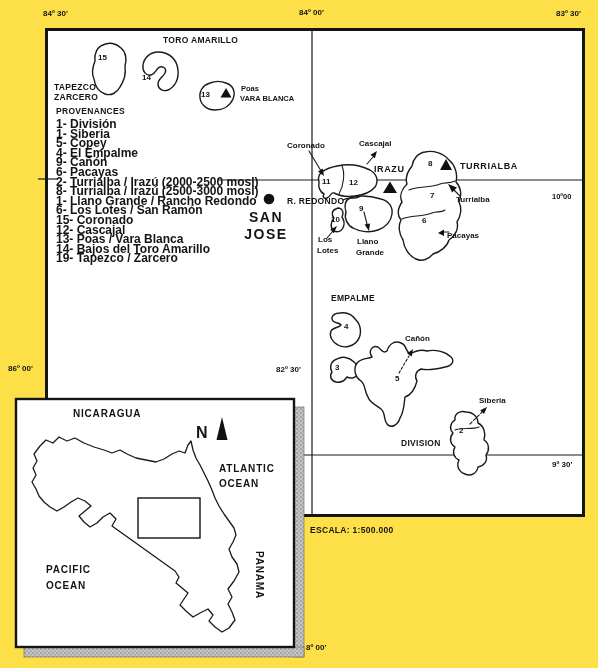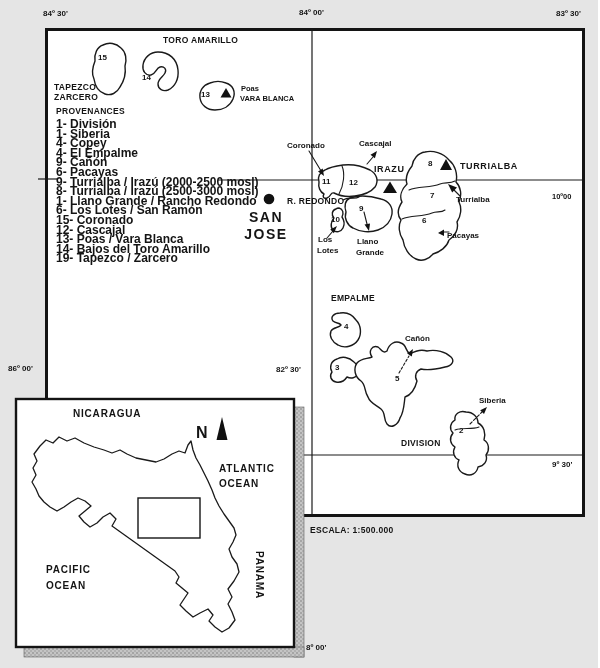--- a/index.html
+++ b/index.html
@@ -1,16 +1,16 @@
 <!DOCTYPE html>
 <html><head>
 <meta charset="utf-8">
 <style>
   html,body{margin:0;padding:0;background:#ffffff;}
-  #canvas{position:relative;width:598px;height:668px;background:#e5e5e5;overflow:hidden;
+  #canvas{position:relative;width:598px;height:668px;background:#fde047;overflow:hidden;
           font-family:"Liberation Sans",sans-serif;}
   svg{position:absolute;left:0;top:0;}
   svg text{font-family:"Liberation Sans",sans-serif;font-weight:700;fill:#141414;}
   .t75{font-size:7.5px;}
   .t8{font-size:8px;}
   .t85{font-size:8.5px;letter-spacing:.3px;}
   .t9{font-size:9px;letter-spacing:.6px;}
   .t10{font-size:10px;letter-spacing:.8px;}
   .t14{font-size:14px;letter-spacing:1.5px;}
   .t16{font-size:16px;}
@@ -181,25 +181,25 @@
     <text x="46" y="573" class="t10">PACIFIC</text>
     <text x="46" y="589" class="t10">OCEAN</text>
     <text x="256" y="551" class="t10" transform="rotate(90 256 551)">PANAMA</text>
   </g>
 </svg>
 
 <div class="legend">
   <div class="title">PROVENANCES</div>
   <div class="item">1- División</div>
   <div class="item">1- Siberia</div>
-  <div class="item">4- Copey</div>
+  <div class="item">5- Copey</div>
   <div class="item">4- El Empalme</div>
   <div class="item">9- Cañón</div>
   <div class="item">6- Pacayas</div>
-  <div class="item">9- Turrialba / Irazú (2000-2500 mosl)</div>
+  <div class="item">2- Turrialba / Irazú (2000-2500 mosl)</div>
   <div class="item">8- Turrialba / Irazú (2500-3000 mosl)</div>
   <div class="item">1- Llano Grande / Rancho Redondo</div>
   <div class="item">6- Los Lotes / San Ramón</div>
   <div class="item">15- Coronado</div>
   <div class="item">12- Cascajal</div>
   <div class="item">13- Poas / Vara Blanca</div>
   <div class="item">14- Bajos del Toro Amarillo</div>
   <div class="item">19- Tapezco / Zarcero</div>
 </div>
 

